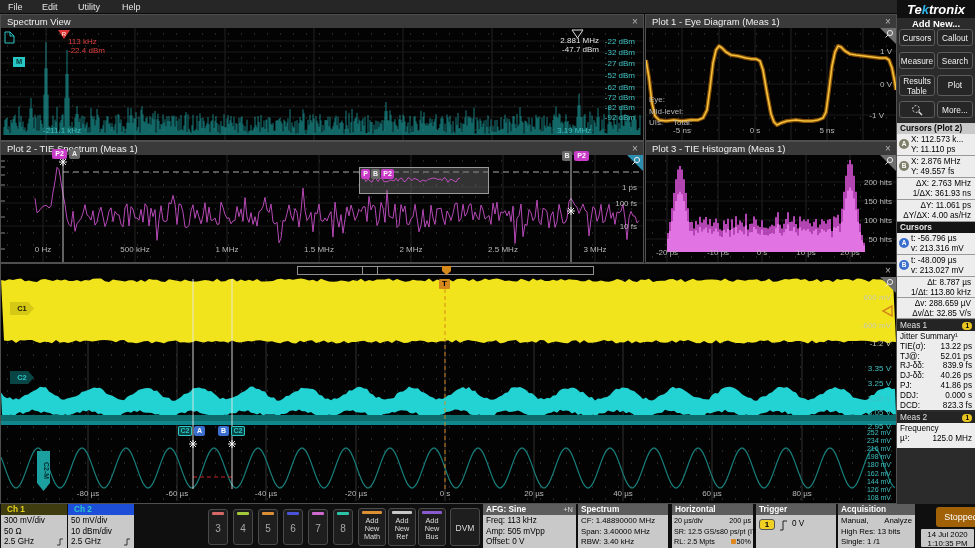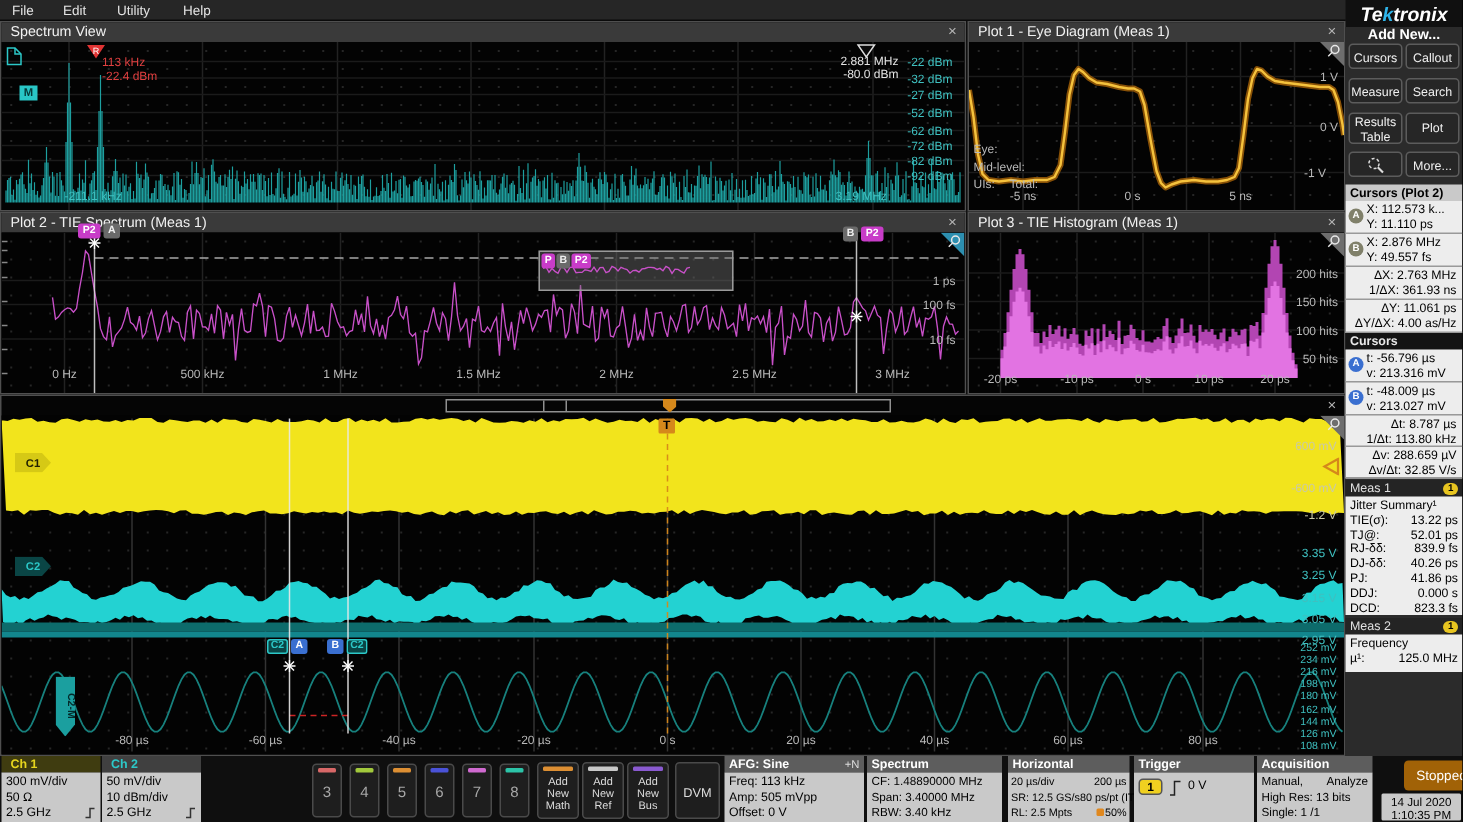--- a/index.html
+++ b/index.html
@@ -96,21 +96,21 @@
       <svg class="a" style="left:56px;top:1px" width="14" height="11">
           <polygon points="1,1 13,1 7,10" fill="#e03333"></polygon>
           <text x="7" y="7" fill="#fff" font-size="6" text-anchor="middle" font-family="Liberation Sans,sans-serif">R</text>
         </svg>
       <div class="a rtx" style="left:67px;top:9px">113 kHz</div>
       <div class="a rtx" style="left:67px;top:18px">-22.4 dBm</div>
       <svg class="a" style="left:570px;top:1px" width="13" height="10">
           <polygon points="1,1 12,1 6.5,9" fill="#0a0a0a" stroke="#ddd"></polygon>
         </svg>
       <div class="a w8" style="left:528px;top:8px;width:70px;text-align:right">2.881 MHz</div>
-      <div class="a w8" style="left:528px;top:17px;width:70px;text-align:right">-80.0 dBm</div>
+      <div class="a w8" style="left:528px;top:17px;width:70px;text-align:right">-47.7 dBm</div>
       <div class="a t" style="left:42px;top:98px">-211.1 kHz</div>
       <div class="a t" style="left:556px;top:98px">3.19 MHz</div>
     <div class="a t" style="left: 574px; top: 9px; width: 60px; text-align: right;">-22 dBm</div>
         <div class="a t" style="left: 574px; top: 20px; width: 60px; text-align: right;">-32 dBm</div>
         <div class="a t" style="left: 574px; top: 31px; width: 60px; text-align: right;">-27 dBm</div>
         <div class="a t" style="left: 574px; top: 43px; width: 60px; text-align: right;">-52 dBm</div>
         <div class="a t" style="left: 574px; top: 55px; width: 60px; text-align: right;">-62 dBm</div>
         <div class="a t" style="left: 574px; top: 65px; width: 60px; text-align: right;">-72 dBm</div>
         <div class="a t" style="left: 574px; top: 75px; width: 60px; text-align: right;">-82 dBm</div>
         <div class="a t" style="left: 574px; top: 85px; width: 60px; text-align: right;">-92 dBm</div>
@@ -445,21 +445,21 @@
         <div>50 Ω</div>
         <div class="fl">
             <span>2.5 GHz</span>
             <svg width="8" height="8">
               <path d="M1 7 L4 7 L4 1 L7 1" stroke="#333" fill="none"></path>
             </svg>
           </div>
       </div>
     </div>
     <div class="a" style="left:68px;top:0;width:66px;height:44px">
-      <div class="chh" style="background:#404040;color:#2cc8c8">Ch 2</div>
+      <div class="chh" style="background:#1d4ed8;color:#2cc8c8">Ch 2</div>
       <div class="chb">
         <div>50 mV/div</div>
         <div>10 dBm/div</div>
         <div class="fl">
             <span>2.5 GHz</span>
             <svg width="8" height="8">
               <path d="M1 7 L4 7 L4 1 L7 1" stroke="#333" fill="none"></path>
             </svg>
           </div>
       </div>

